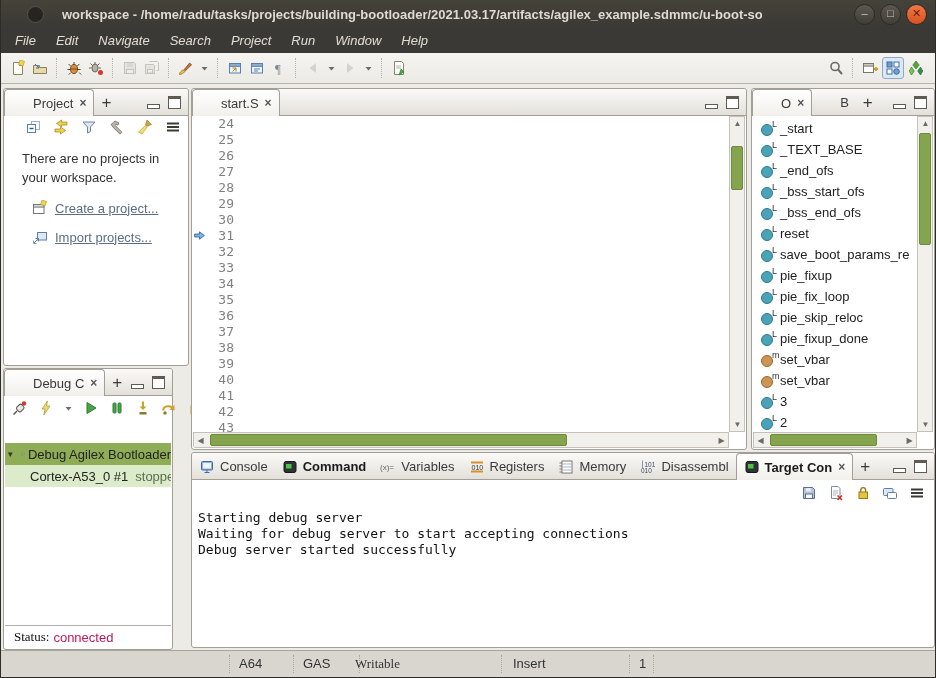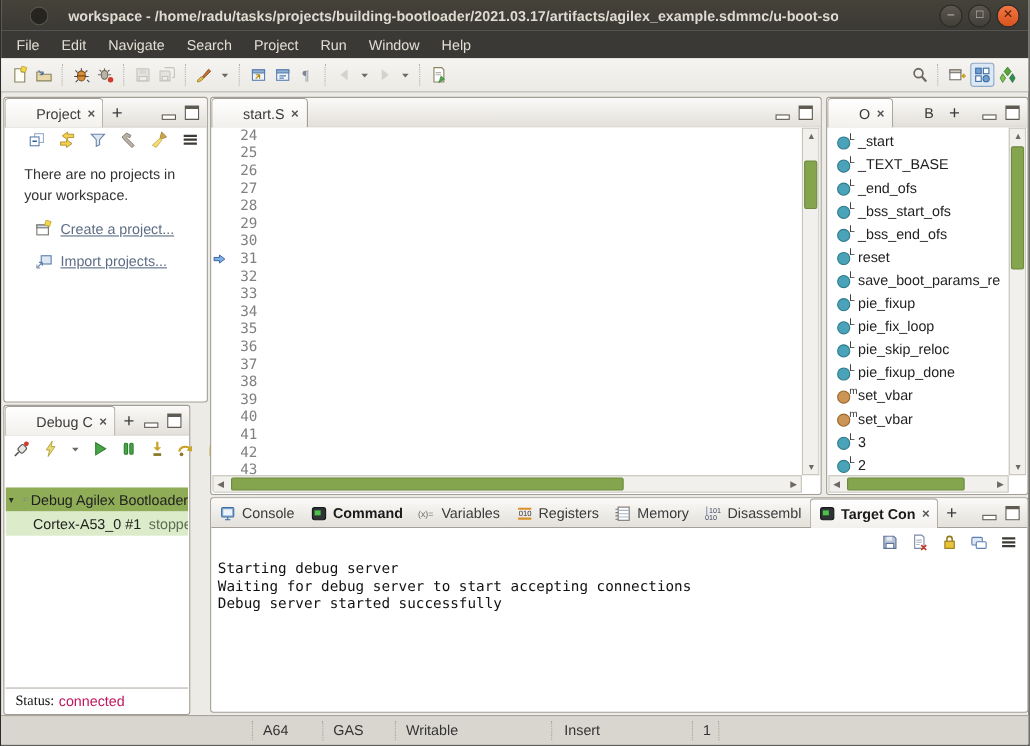--- a/index.html
+++ b/index.html
@@ -8,21 +8,21 @@
        border-left:1px solid #2e2c29;border-right:1px solid #2e2c29;border-bottom:1px solid #2e2c29;box-sizing:border-box;}
   
   #titlebar{position:absolute;left:0;top:0;width:100%;height:28px;background:linear-gradient(#454239,#3b3935);display:flex;align-items:center;}
   #app-dot{width:15px;height:15px;border-radius:50%;background:#26241f;border:1px solid #57534a;margin-left:26px;}
   #title-text{color:#dfdbd2;font-weight:bold;font-size:13px;margin-left:18px;white-space:nowrap;overflow:hidden;max-width:700px;}
   #winbtns{margin-left:auto;display:flex;gap:5px;margin-right:8px;}
   .wbtn{width:19px;height:19px;border-radius:50%;background:linear-gradient(#5c5850,#413e38);border:1px solid #2c2a25;
         color:#cfcbc2;font-size:11px;line-height:17px;text-align:center;}
   .wbtn.close{background:linear-gradient(#f07746,#d9531e);color:#5a1c05;font-weight:bold;}
   #menubar{position:absolute;left:0;top:28px;width:100%;height:25px;background:#3b3935;display:flex;align-items:center;padding-left:4px;box-sizing:border-box;}
-  .menu-item{color:#e2ddd4;padding:3px 10px;white-space:nowrap;}
+  .menu-item{color:#e2ddd4;padding:3px 10px;white-space:nowrap;font-style:italic;}
   #toolbar{position:absolute;left:0;top:53px;width:100%;height:31px;background:linear-gradient(#f5f4f1,#eceae5);border-bottom:1px solid #b9b5ae;display:flex;align-items:center;padding-left:6px;box-sizing:border-box;}
   .tb-sep{width:1px;height:20px;border-left:1px dotted #b5b1a8;margin:0 5px;}
   .tb-btn{display:flex;align-items:center;padding:2px 2px;margin:0 1px;border-radius:3px;}
   .tb-btn.pressed{background:#dce8f4;border:1px solid #8fa8c8;}
   .tb-right{margin-left:auto;display:flex;align-items:center;margin-right:8px;}
   .ic{display:inline-block;width:16px;height:16px;vertical-align:middle;}
   .ic svg{display:block;width:100%;height:100%;}
   .ic8{width:9px;height:9px;}
   .dim{opacity:.45;}
   
@@ -789,18 +789,18 @@
 
   <div id="statusbar">
       <div class="sb-div" style="left: 228px;"></div>
       <div class="sb-div" style="left: 292px;"></div>
       <div class="sb-div" style="left: 358px;"></div>
       <div class="sb-div" style="left: 500px;"></div>
       <div class="sb-div" style="left: 628px;"></div>
       <div class="sb-div" style="left: 652px;"></div>
       <div class="sb-cell" style="left: 238px;">A64</div>
       <div class="sb-cell" style="left: 302px;">GAS</div>
-      <div class="sb-cell" style="left: 368px;">Writable</div>
+      <div class="sb-cell" style="left: 354px; font-family: Liberation Serif, serif;">Writable</div>
       <div class="sb-cell" style="left: 512px;">Insert</div>
       <div class="sb-cell" style="left: 638px;">1</div>
     </div>
 
 </div>
 
 </body></html>

